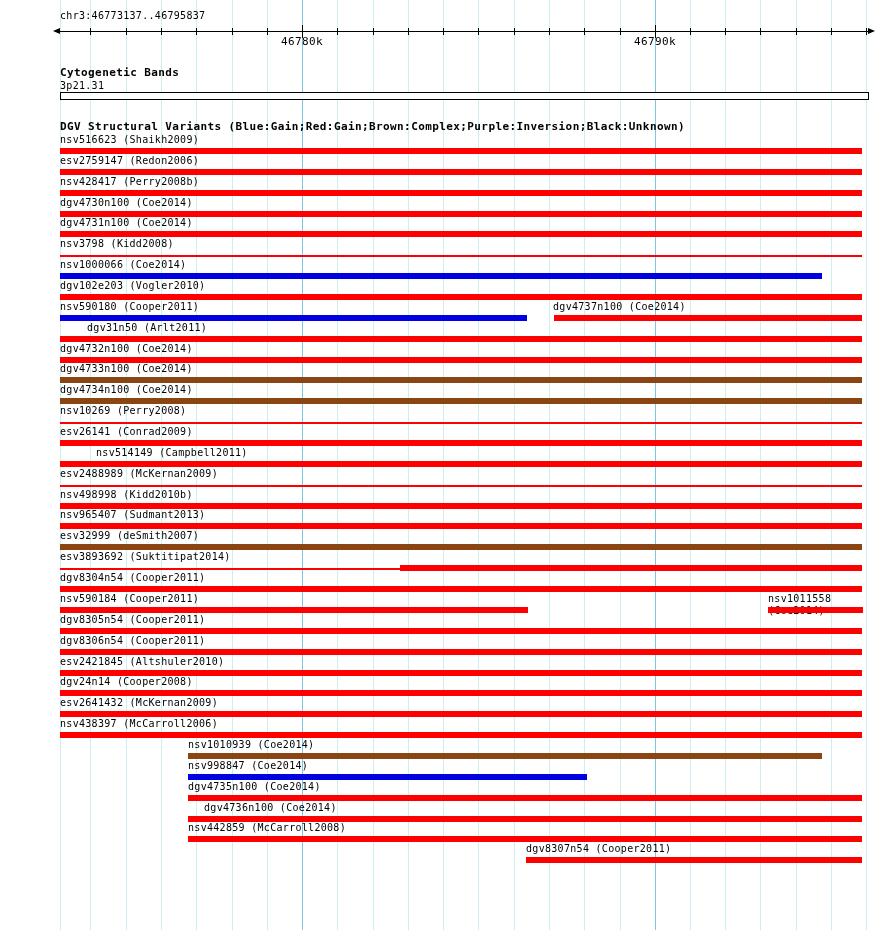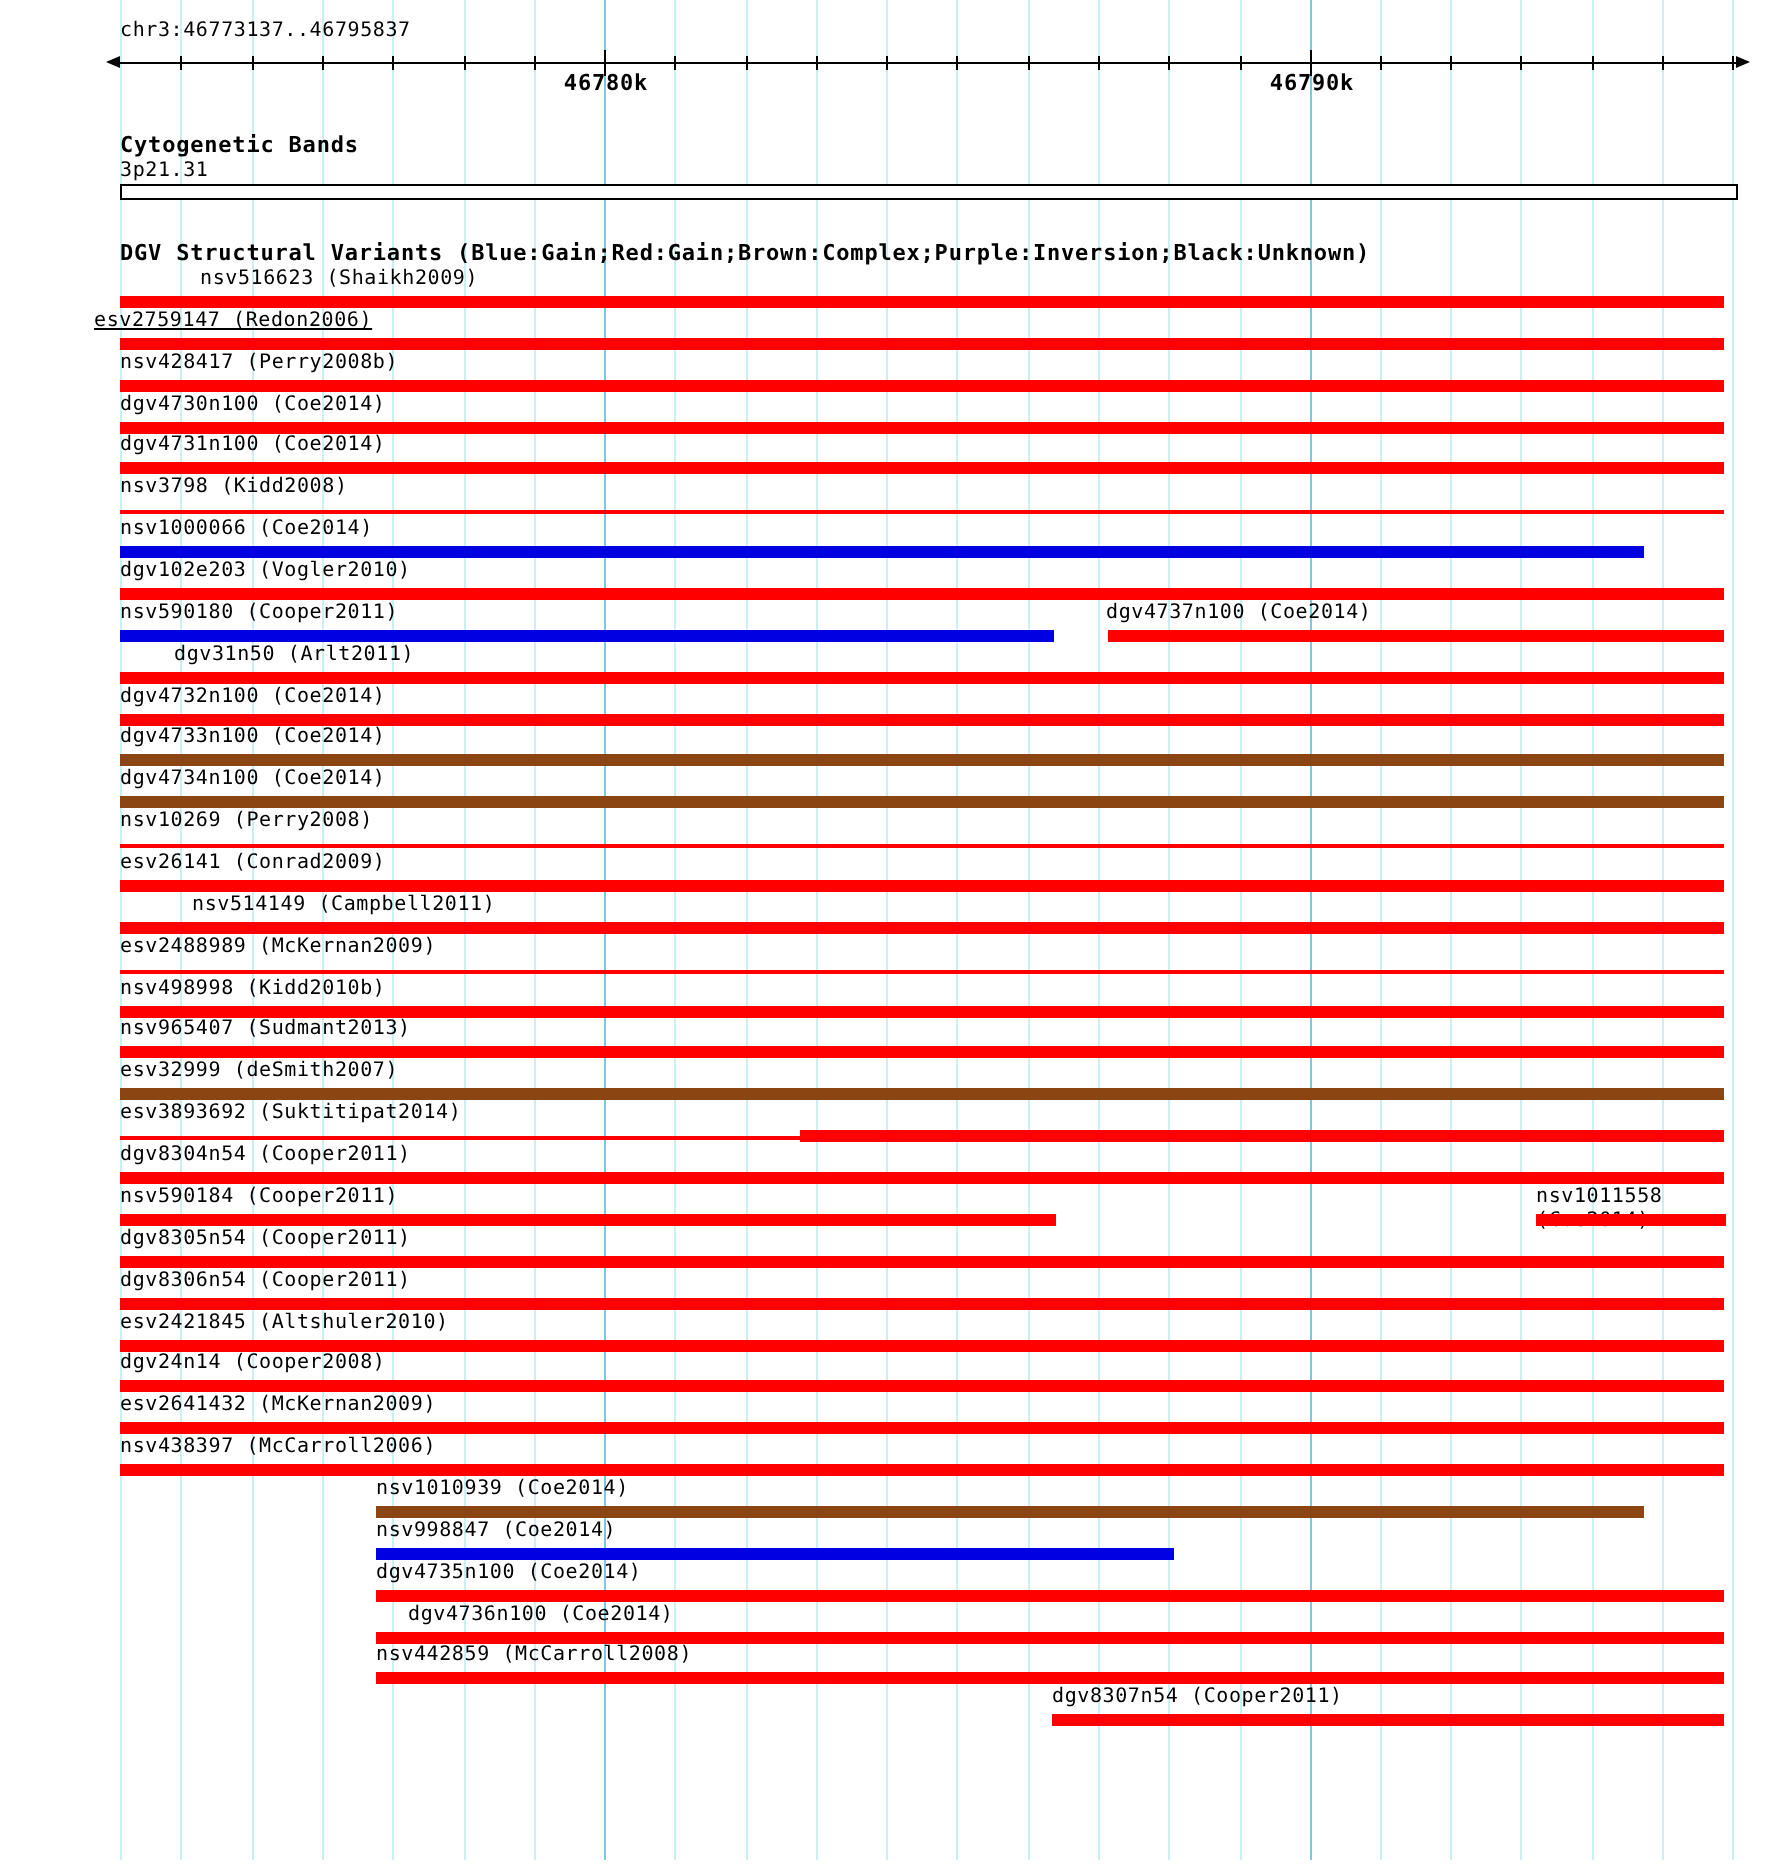--- a/index.html
+++ b/index.html
@@ -6,21 +6,21 @@
   body{
     width:890px;height:933px;position:relative;overflow:hidden;
     background:#ffffff;
     font-family:"DejaVu Sans Mono","Liberation Mono",monospace;
     color:#000;
   }
   #canvas{position:absolute;left:0;top:0;width:890px;height:933px;z-index:1;}
   .static-txt{position:absolute;z-index:2;white-space:pre;}
   .lbl{font-size:10px;line-height:12px;letter-spacing:0.3px;}
   .hdr{font-size:11px;line-height:12px;font-weight:bold;letter-spacing:0.4px;}
-  .ticklbl{font-size:11px;line-height:12px;letter-spacing:0.4px;text-align:center;font-weight:bold;}
+  .ticklbl{font-size:11px;line-height:12px;letter-spacing:0.4px;}
 </style>
 </head>
 <body>
 
 <div id="canvas">
     <div style="position: absolute; left: 60px; top: 0px; width: 1px; height: 930px; background: rgb(205, 239, 242);"></div>
     <div style="position: absolute; left: 90px; top: 0px; width: 1px; height: 930px; background: rgb(205, 239, 242);"></div>
     <div style="position: absolute; left: 126px; top: 0px; width: 1px; height: 930px; background: rgb(205, 239, 242);"></div>
     <div style="position: absolute; left: 161px; top: 0px; width: 1px; height: 930px; background: rgb(205, 239, 242);"></div>
     <div style="position: absolute; left: 196px; top: 0px; width: 1px; height: 930px; background: rgb(205, 239, 242);"></div>
@@ -65,23 +65,23 @@
     <div style="position: absolute; left: 725px; top: 28px; width: 1px; height: 7px; background: rgb(0, 0, 0);"></div>
     <div style="position: absolute; left: 760px; top: 28px; width: 1px; height: 7px; background: rgb(0, 0, 0);"></div>
     <div style="position: absolute; left: 796px; top: 28px; width: 1px; height: 7px; background: rgb(0, 0, 0);"></div>
     <div style="position: absolute; left: 831px; top: 28px; width: 1px; height: 7px; background: rgb(0, 0, 0);"></div>
     <div style="position: absolute; left: 866px; top: 28px; width: 1px; height: 7px; background: rgb(0, 0, 0);"></div>
     <div style="position: absolute; left: 302px; top: 25px; width: 1px; height: 13px; background: rgb(0, 0, 0);"></div>
     <div class="ticklbl" style="position: absolute; left: 281px; top: 36px; width: 44px;">46780k</div>
     <div style="position: absolute; left: 655px; top: 25px; width: 1px; height: 13px; background: rgb(0, 0, 0);"></div>
     <div class="ticklbl" style="position: absolute; left: 634px; top: 36px; width: 44px;">46790k</div>
     <div style="position: absolute; left: 60px; top: 92px; width: 807px; height: 6px; background: rgb(255, 255, 255); border: 1px solid rgb(0, 0, 0);"></div>
-    <div class="lbl" style="position: absolute; left: 60px; top: 134px; padding-left: 40px;">nsv516623 (Shaikh2009)</div>
+    <div class="lbl" style="position: absolute; left: 60px; top: 134px;">nsv516623 (Shaikh2009)</div>
     <div style="position: absolute; left: 60px; top: 148px; width: 802px; height: 6px; background: rgb(255, 0, 0);"></div>
-    <div class="lbl" style="position: absolute; left: 47px; top: 155px; text-decoration: underline;">esv2759147 (Redon2006)</div>
+    <div class="lbl" style="position: absolute; left: 60px; top: 155px;">esv2759147 (Redon2006)</div>
     <div style="position: absolute; left: 60px; top: 169px; width: 802px; height: 6px; background: rgb(255, 0, 0);"></div>
     <div class="lbl" style="position: absolute; left: 60px; top: 176px;">nsv428417 (Perry2008b)</div>
     <div style="position: absolute; left: 60px; top: 190px; width: 802px; height: 6px; background: rgb(255, 0, 0);"></div>
     <div class="lbl" style="position: absolute; left: 60px; top: 197px;">dgv4730n100 (Coe2014)</div>
     <div style="position: absolute; left: 60px; top: 211px; width: 802px; height: 6px; background: rgb(255, 0, 0);"></div>
     <div class="lbl" style="position: absolute; left: 60px; top: 217px;">dgv4731n100 (Coe2014)</div>
     <div style="position: absolute; left: 60px; top: 231px; width: 802px; height: 6px; background: rgb(255, 0, 0);"></div>
     <div class="lbl" style="position: absolute; left: 60px; top: 238px;">nsv3798 (Kidd2008)</div>
     <div style="position: absolute; left: 60px; top: 255px; width: 802px; height: 2px; background: rgb(255, 0, 0);"></div>
     <div class="lbl" style="position: absolute; left: 60px; top: 259px;">nsv1000066 (Coe2014)</div>

